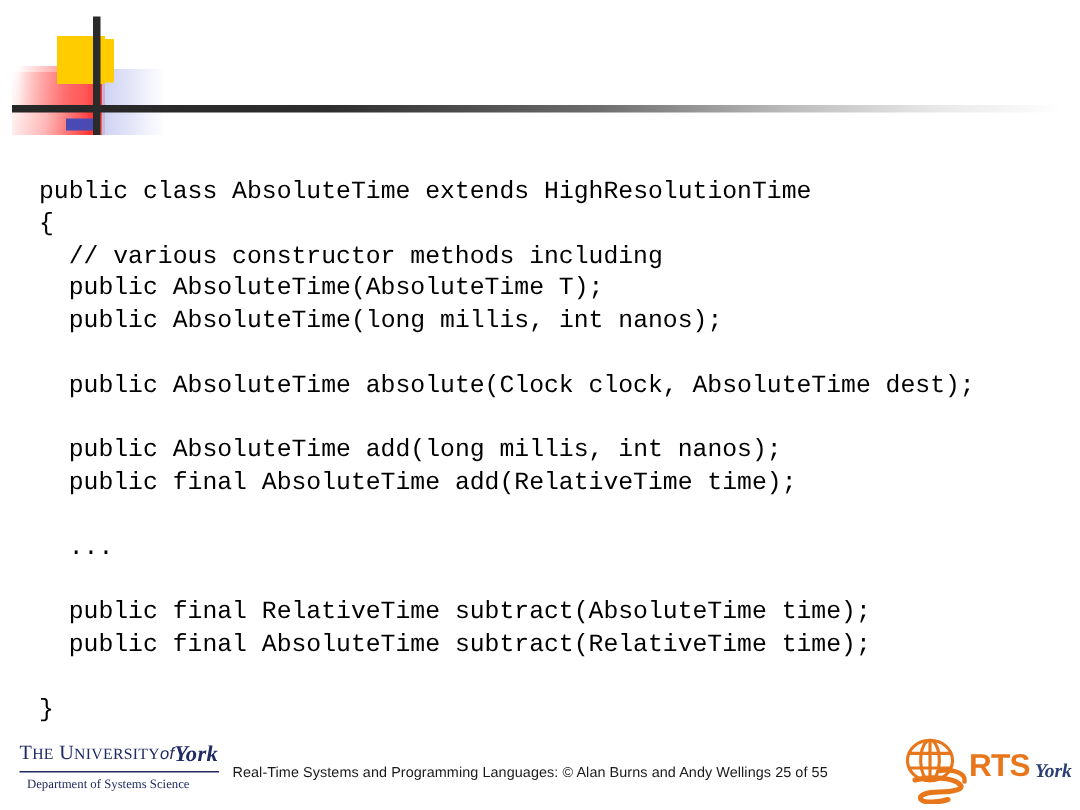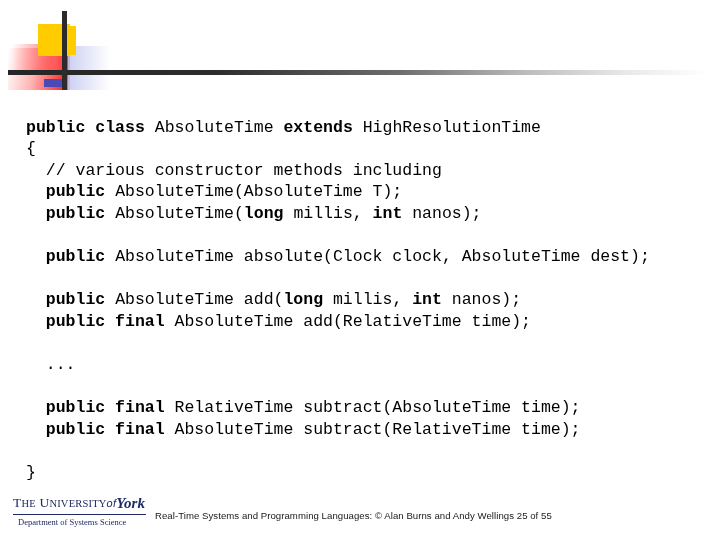--- a/index.html
+++ b/index.html
@@ -102,21 +102,21 @@
     letter-spacing: 0px;
   }
   #code-block .ln {
     white-space: pre;
     min-height: 21.6px;
   }
   #code-block .ln.blank {
     height: 21.6px;
   }
   #code-block b {
-    font-weight: bold;
+    font-weight: normal;
   }
 
   
   #footer {
     position: absolute;
     left: 0;
     top: 486px;
     width: 720px;
     height: 54px;
   }
@@ -243,14 +243,29 @@
 <div id="footer">
 
   <div id="york-logo">
     <div class="york-top"><span>T</span><span class="sc">HE</span>&nbsp;<span>U</span><span class="sc">NIVERSITY</span><span class="york-of">of</span><span class="york-script">York</span></div>
     <div class="york-rule"></div>
     <div class="york-dept">Department of Systems Science</div>
   </div>
 
   <div id="footer-credit">Real-Time Systems and Programming Languages: © Alan Burns and Andy Wellings 25 of 55</div>
 
+  <div id="rts-logo">
+    <svg id="rts-globe" viewBox="0 0 56 46">
+      <g fill="none" stroke="#e8761a" stroke-width="2.1">
+        <ellipse cx="24" cy="17" rx="15" ry="13.5"></ellipse>
+        <ellipse cx="24" cy="17" rx="6.2" ry="13.5"></ellipse>
+        <path d="M9.6 12.2 H38.4"></path>
+        <path d="M9.6 22 H38.4"></path>
+        <path d="M24 3.5 V30.5"></path>
+      </g>
+      <path d="M14 30 C26 27, 40 29, 44 33 C47 36, 40 38, 30 38 C22 38, 16 40, 18 43 C20 45.5, 30 45, 36 43" fill="none" stroke="#e8761a" stroke-width="3.4" stroke-linecap="round"></path>
+      <path d="M30 24 C40 22, 48 26, 47 31" fill="none" stroke="#e8761a" stroke-width="3" stroke-linecap="round"></path>
+    </svg>
+    <div id="rts-text">RTS</div>
+    <div id="rts-york">York</div>
+  </div>
 
 </div>
 
 </body></html>

